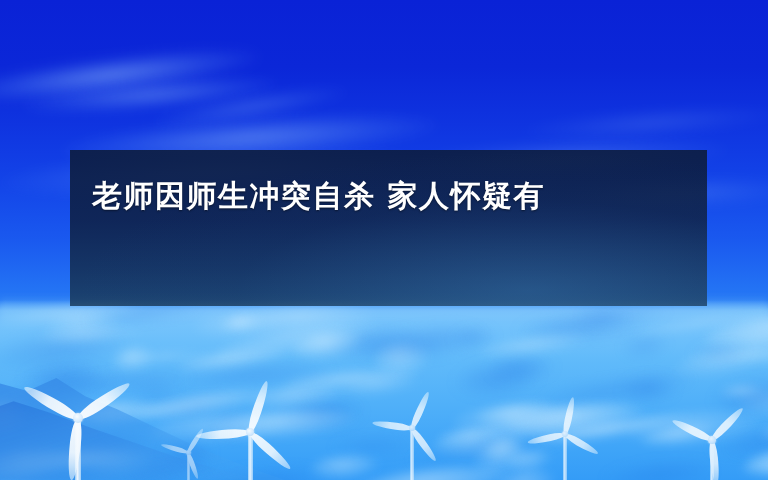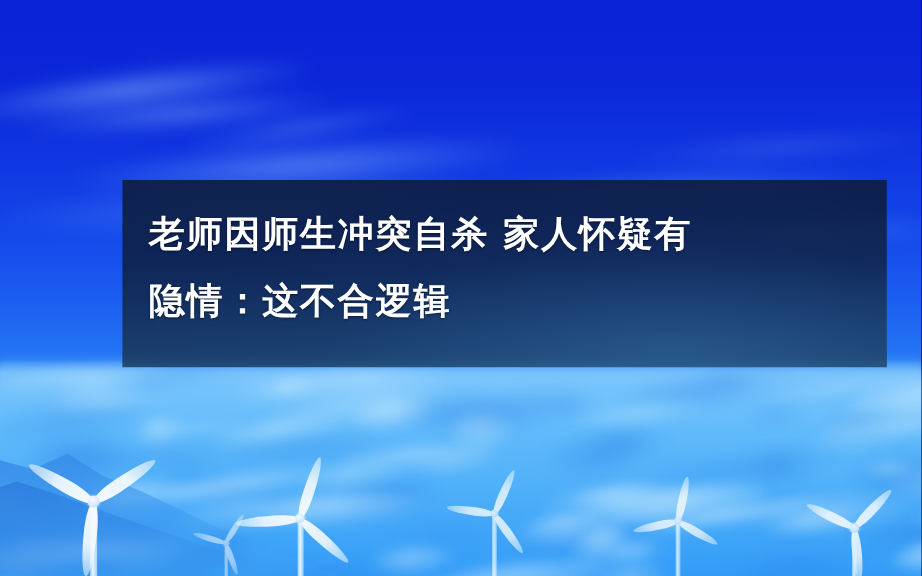--- a/index.html
+++ b/index.html
@@ -137,21 +137,20 @@
     width: 637px;
     height: 156px;
     background: linear-gradient(to bottom,
         rgba(12,28,62,0.90) 0%,
         rgba(14,32,68,0.88) 45%,
         rgba(20,46,80,0.86) 78%,
         rgba(26,58,90,0.84) 100%);
     box-sizing: border-box;
     padding: 18px 22px 0 22px;
     overflow: hidden;
-    margin-left: 32px;
   }
   .panel-wash {
     position:absolute; left:0; top:0; width:100%; height:100%;
     background: radial-gradient(ellipse at 72% 90%, rgba(70,140,200,0.30) 0%, rgba(40,90,150,0.06) 45%, rgba(0,0,0,0) 70%);
     pointer-events:none;
   }
   .headline {
     position: relative;
     margin: 0;
     color: #ffffff;
@@ -317,16 +316,15 @@
         <div class="blade" style="left: 188px; top: 449.5px; width: 28px; height: 5px; transform: rotate(-58deg);"></div>
         <div class="blade" style="left: 188px; top: 449.5px; width: 28px; height: 5px; transform: rotate(70deg);"></div>
         <div class="blade" style="left: 188px; top: 449.5px; width: 28px; height: 5px; transform: rotate(196deg);"></div>
         <div class="hub" style="left: 185.5px; top: 449.5px; width: 5px; height: 5px;"></div>
       </div>
     </div>
 
   <div class="panel">
     <div class="panel-wash"></div>
     <p class="headline">老师因师生冲突自杀 家人怀疑有</p>
-    <p class="headline">隐情：这不合逻辑</p>
   </div>
 
 </div>
 
 </body></html>

